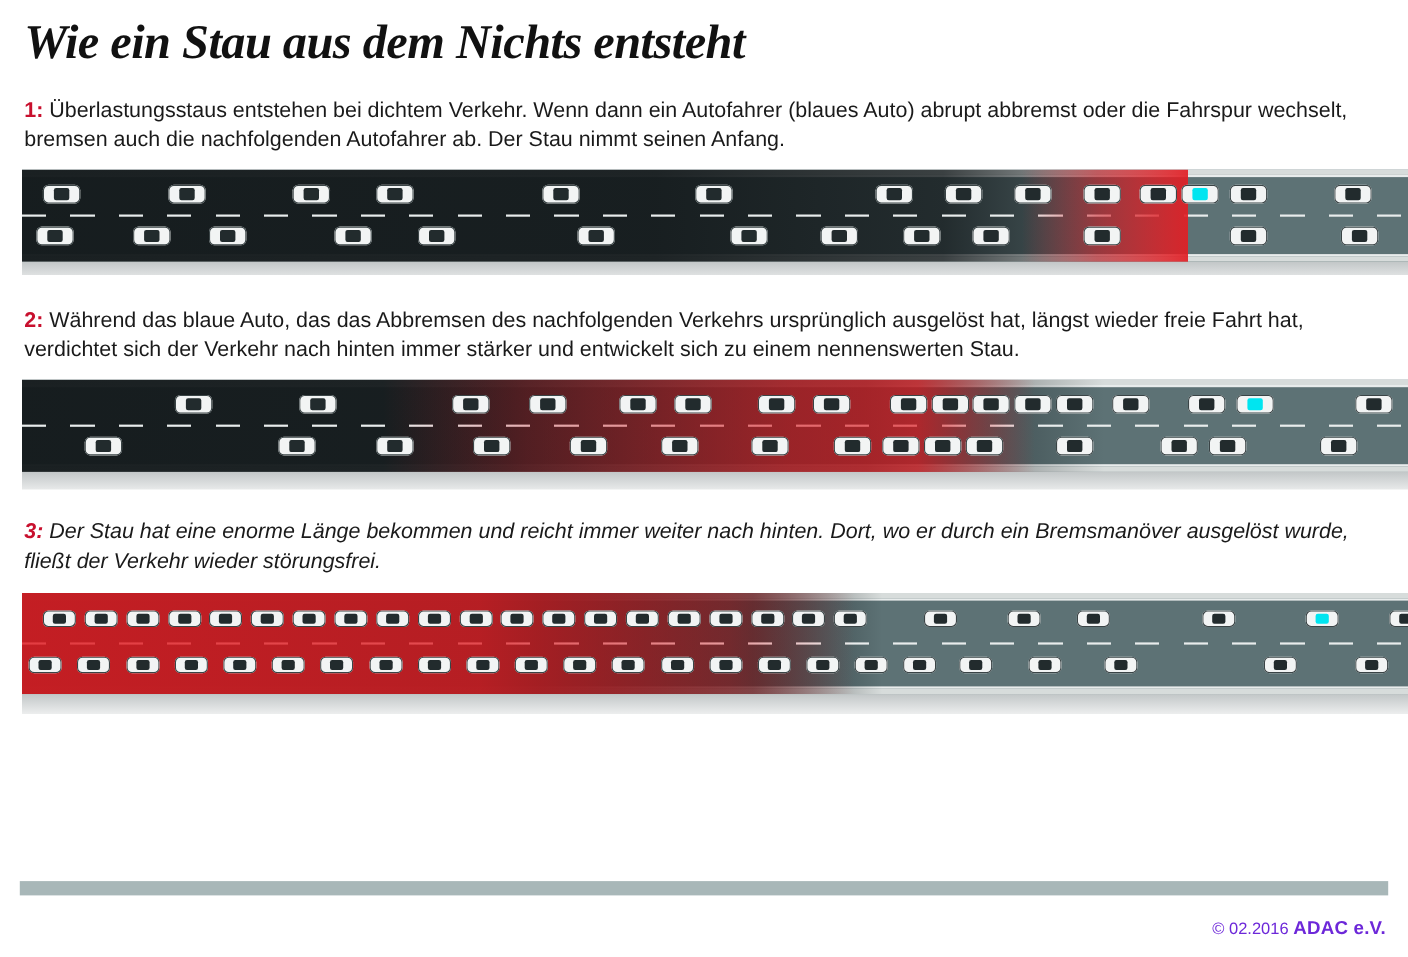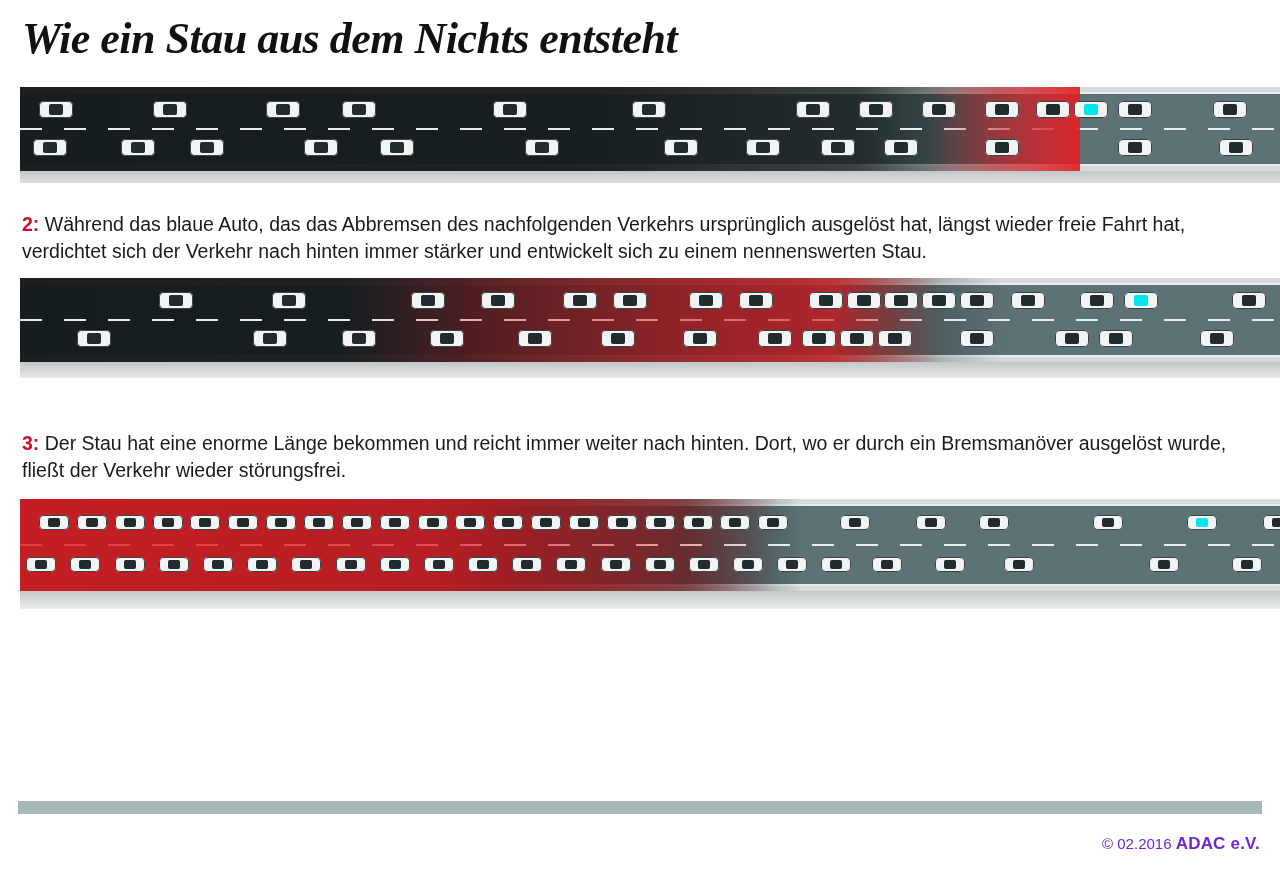--- a/index.html
+++ b/index.html
@@ -170,20 +170,24 @@
   }
 </style>
 </head>
 <body>
 
 <div class="page">
 
   <h1 class="title">Wie ein Stau aus dem Nichts entsteht</h1>
 
   <div class="step" style="margin-top:22px;">
+    <div class="caption">
+      <span class="num">1:</span>
+      <span>Überlastungsstaus entstehen bei dichtem Verkehr. Wenn dann ein Autofahrer (blaues Auto) abrupt abbremst oder die Fahrspur wechselt, bremsen auch die nachfolgenden Autofahrer ab. Der Stau nimmt seinen Anfang.</span>
+    </div>
     <div class="road-wrap" style="margin-top:13px;height:96px;">
       <div class="road" id="road1" style="height:84px;">
         <div class="shoulder-top"></div>
         <div class="shoulder-bottom"></div>
         <div class="edge-line-top"></div>
         <div class="edge-line-bottom"></div>
         <div class="dark-overlay" style="left:0;width:83%;background:linear-gradient(to right, rgba(20,26,28,0.97) 0%, rgba(20,26,28,0.95) 55%, rgba(20,26,28,0.80) 80%, rgba(20,26,28,0.0) 100%);"></div>
         <div class="center-dash"></div>
         <div class="red-glow" style="left:72%;width:12%;background:linear-gradient(to right, rgba(200,16,30,0.0) 0%, rgba(214,28,36,0.55) 45%, rgba(226,30,36,0.92) 100%);"></div>
       <div class="car" style="left: 1.5%; top: 14px;"></div>
@@ -262,21 +266,21 @@
           <div class="car" style="left: 68%; top: 52px;"></div>
           <div class="car" style="left: 74.5%; top: 52px;"></div>
           <div class="car" style="left: 82%; top: 52px;"></div>
           <div class="car" style="left: 85.5%; top: 52px;"></div>
           <div class="car" style="left: 93.5%; top: 52px;"></div>
         </div>
       <div class="below-glow" style="top:84px;background:linear-gradient(to bottom, rgba(120,130,132,0.45), rgba(255,255,255,0));"></div>
     </div>
   </div>
 
-  <div class="step" style="margin-top:52px;">
+  <div class="step" style="margin-top:25px;font-style:italic;">
     <div class="caption">
       <span class="num">3:</span>
       <span>Der Stau hat eine enorme Länge bekommen und reicht immer weiter nach hinten. Dort, wo er durch ein Bremsmanöver ausgelöst wurde, fließt der Verkehr wieder störungsfrei.</span>
     </div>
     <div class="road-wrap" style="margin-top:15px;height:110px;">
       <div class="road" id="road3" style="height:92px;">
         <div class="shoulder-top"></div>
         <div class="shoulder-bottom"></div>
         <div class="edge-line-top"></div>
         <div class="edge-line-bottom"></div>

